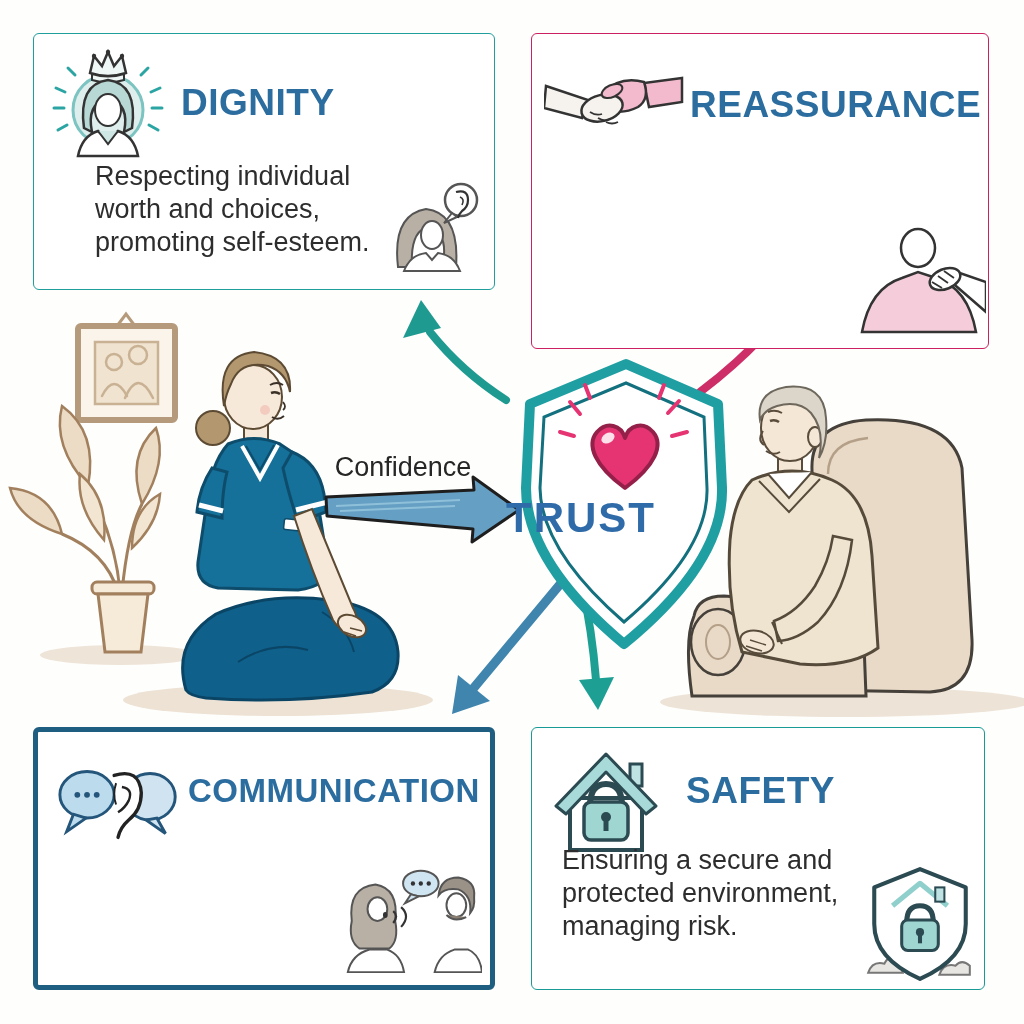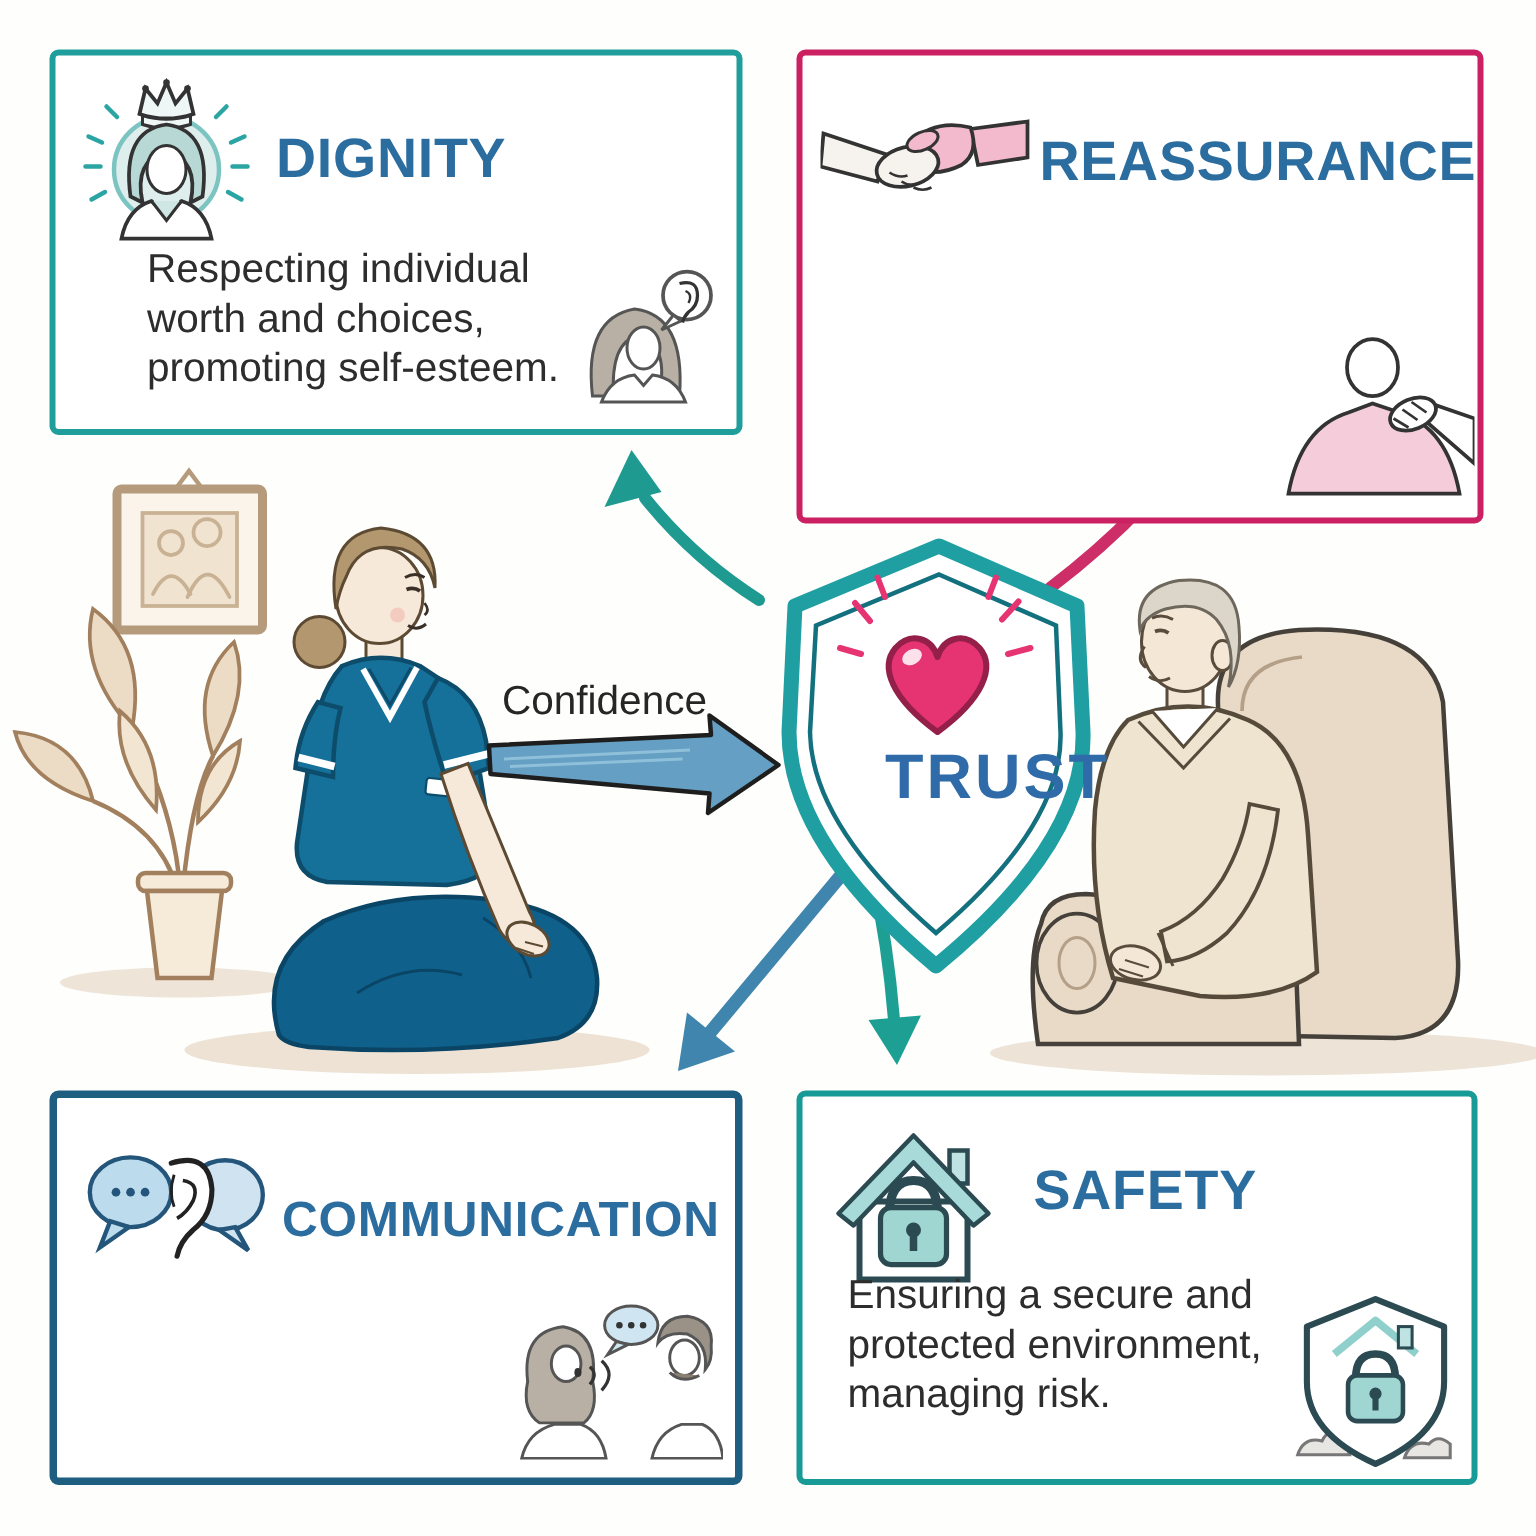--- a/index.html
+++ b/index.html
@@ -2,30 +2,30 @@
 <html><head>
 <meta charset="utf-8">
 <style>
   html,body{margin:0;padding:0;background:#ffffff;}
   .stage{position:relative;width:1024px;height:1024px;background:#fefefc;overflow:hidden;
          font-family:"Liberation Sans",sans-serif;}
   .stage svg{display:block;}
   .layer{position:absolute;inset:0;width:1024px;height:1024px;}
 
   
-  .card{position:absolute;background:#ffffff;border:4px solid #eab308;border-radius:6px;box-sizing:border-box;}
+  .card{position:absolute;background:#ffffff;border:1px solid #eab308;border-radius:6px;box-sizing:border-box;}
   .card--dignity{left:33px;top:33px;width:462px;height:257px;}
   .card--reassurance{left:531px;top:33px;width:458px;height:316px;}
   .card--communication{left:33px;top:727px;width:462px;height:263px;border-width:5px;}
   .card--safety{left:531px;top:727px;width:454px;height:263px;}
 
   .card .title{position:absolute;margin:0;font-weight:bold;color:#2c6da0;letter-spacing:.5px;font-size:37px;}
   .card--dignity .title{left:147px;top:48px;}
   .card--reassurance .title{left:158px;top:50px;}
-  .card--communication .title{left:150px;top:40px;font-size:33px;margin-top:22px;}
+  .card--communication .title{left:150px;top:40px;font-size:33px;}
   .card--safety .title{left:154px;top:42px;}
 
   .card .desc{position:absolute;margin:0;color:#2d2d2d;font-size:27px;line-height:1.22;}
   .card--dignity .desc{left:30px;top:126px;width:310px;margin-left:31px;}
   .card--reassurance .desc{left:32px;top:126px;width:310px;}
   .card--communication .desc{left:30px;top:116px;width:320px;}
   .card--safety .desc{left:30px;top:116px;width:330px;}
 
   .main-icon{position:absolute;}
   .mi-dignity{left:14px;top:12px;}
@@ -34,21 +34,21 @@
   .mi-safety{left:14px;top:12px;}
 
   .corner-icon{position:absolute;}
   .ci-dignity{right:14px;bottom:16px;}
   .ci-reassurance{right:2px;bottom:14px;}
   .ci-communication{right:8px;bottom:12px;}
   .ci-safety{right:8px;bottom:4px;}
 
   
   .shield-wrap{position:absolute;left:506px;top:356px;width:234px;height:300px;}
-  .trust-label{position:absolute;left:0;right:0;top:138px;text-align:right;
+  .trust-label{position:absolute;left:0;right:0;top:138px;text-align:left;
                font-weight:bold;font-size:42px;letter-spacing:2px;color:#2e6ba8;}
 
   .confidence-label{position:absolute;left:318px;top:452px;width:170px;text-align:center;
                     font-size:27px;color:#262626;}
 </style>
 </head>
 <body>
 
 <div class="stage">
 

